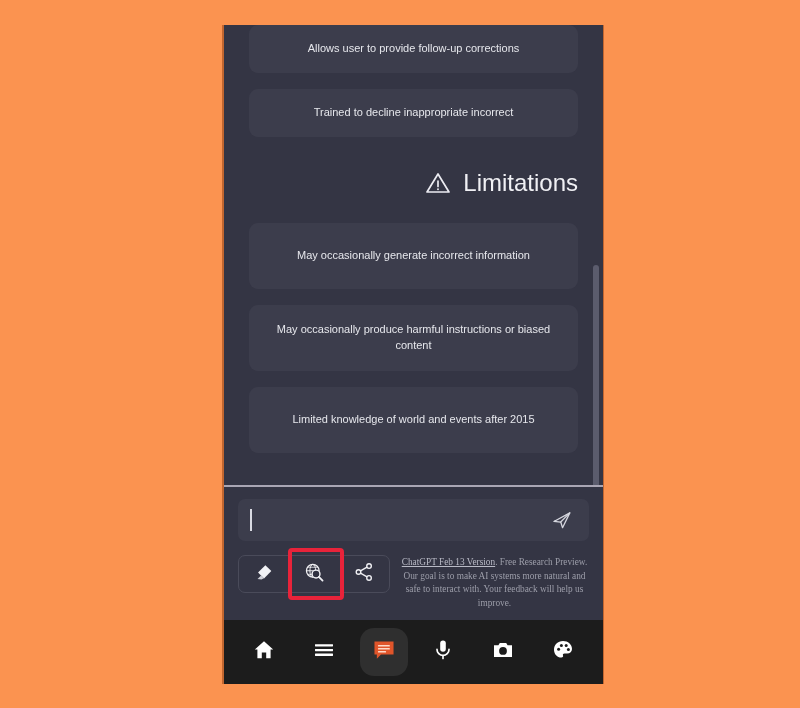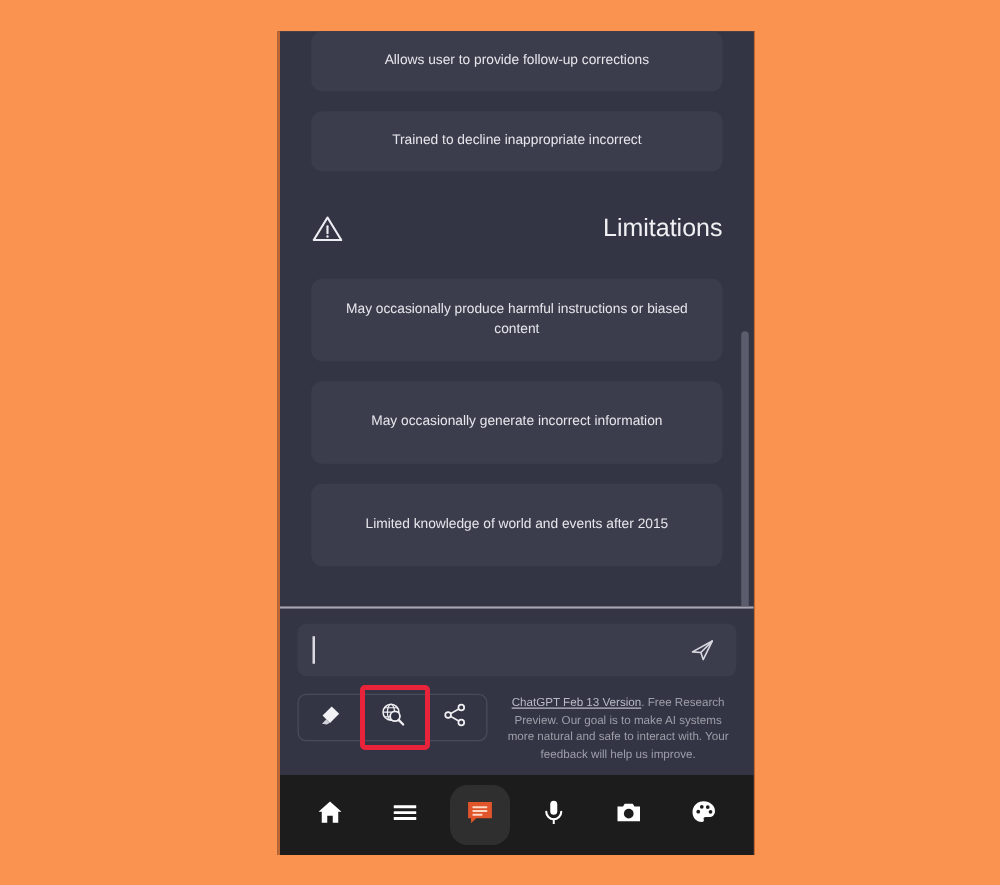--- a/index.html
+++ b/index.html
@@ -55,24 +55,24 @@
     box-sizing: border-box;
     margin-bottom: 16px;
   }
   .card-h52 { height: 48px; }
   .card-h62 { height: 66px; }
 
   
   #limitations-heading {
     display: flex;
     align-items: center;
-    justify-content: space-between;
+    justify-content: flex-end;
     gap: 12px;
     color: #f0f0f4;
-    font-size: 20px;
+    font-size: 24px;
     height: 60px;
     margin-top: 16px;
     margin-bottom: 10px;
   }
   #limitations-heading svg { display: block; }
 
   
   #content-scrollbar-track {
     position: absolute;
     right: 2px;
@@ -140,20 +140,21 @@
     justify-content: center;
     cursor: pointer;
   }
 
   
   #composer-lower-row {
     display: flex;
     align-items: flex-start;
     margin-top: 14px;
     gap: 10px;
+    font-family: Liberation Serif, serif;
   }
   #action-toolbar {
     position: relative;
     display: flex;
     align-items: center;
     border: 1px solid #4a4b5a;
     border-radius: 7px;
     flex: none;
     height: 38px;
     box-sizing: border-box;
@@ -236,25 +237,25 @@
         <svg width="26" height="24" viewBox="0 0 26 24" fill="none">
           <path d="M13 3 L24 21 L2 21 Z" stroke="#ececf2" stroke-width="1.7" stroke-linejoin="round" fill="none"></path>
           <line x1="13" y1="10" x2="13" y2="15.5" stroke="#ececf2" stroke-width="1.7" stroke-linecap="round"></line>
           <circle cx="13" cy="18.2" r="0.95" fill="#ececf2"></circle>
         </svg>
       </span>
       <span>Limitations</span>
     </div>
 
     <div class="feature-card card-h62">
+      <span>May occasionally generate incorrect information</span>
+    </div>
+
+    <div class="feature-card card-h62">
       <span>May occasionally produce harmful instructions or biased content</span>
-    </div>
-
-    <div class="feature-card card-h62">
-      <span>May occasionally generate incorrect information</span>
     </div>
 
     <div class="feature-card card-h62">
       <span>Limited knowledge of world and events after 2015</span>
     </div>
 
     <div id="content-scrollbar-track">
       <div id="content-scrollbar-thumb"></div>
     </div>
   </div>

